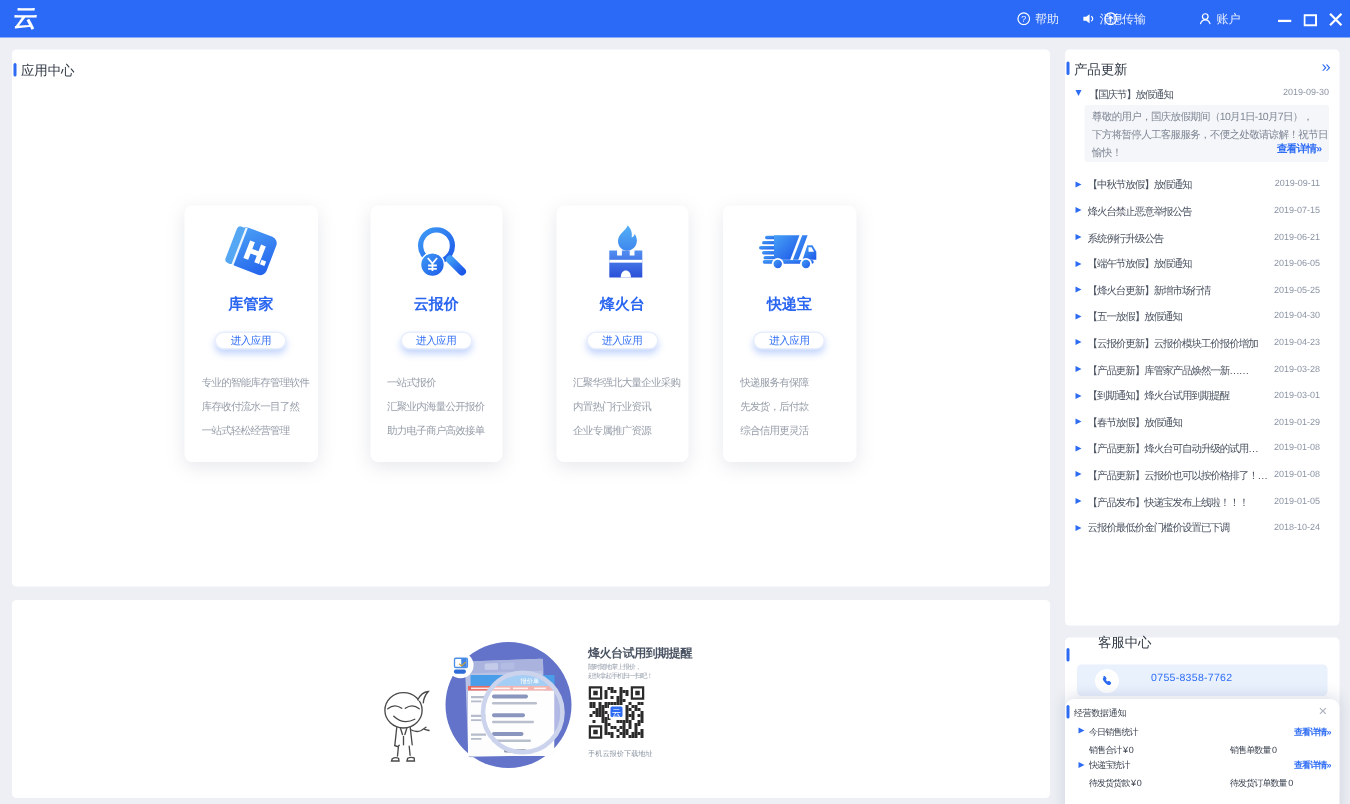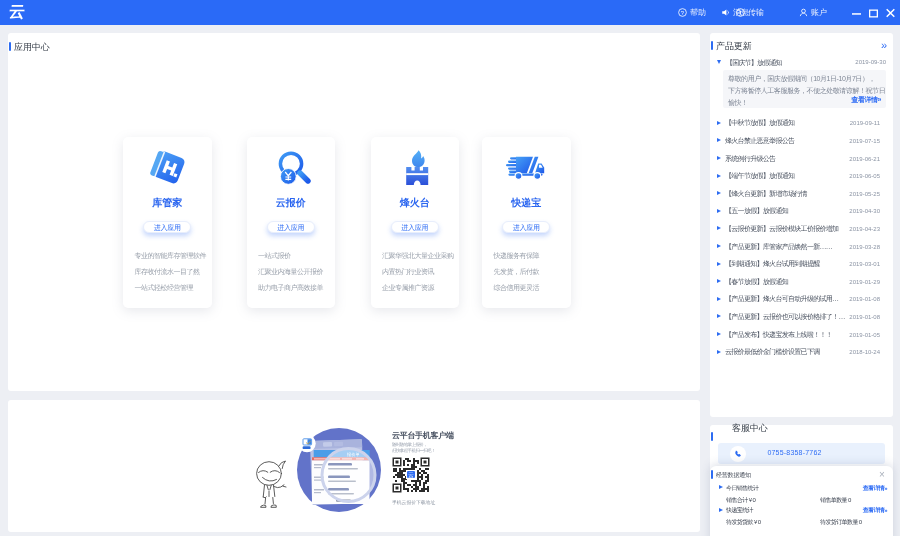--- a/index.html
+++ b/index.html
@@ -225,21 +225,21 @@
         <rect x="34" y="67" width="26" height="1.6" rx="0.8" fill="#b9bfcc"></rect>
         <rect x="42" y="73.5" width="15" height="2.2" rx="1" fill="#8d94a4"></rect>
       </g>
       <circle cx="54.5" cy="49" r="26.5" fill="none" stroke="#ccd3ec" stroke-width="3"></circle>
       <circle cx="13" cy="17.5" r="8.7" fill="#fff"></circle>
       <rect x="9" y="12.8" width="8.6" height="6.2" rx="0.8" fill="#fff" stroke="#4a90e8" stroke-width="0.9"></rect>
       <path d="M13.5 13.2h3.6v5.4h-3.6z" fill="#3f84e0"></path>
       <path d="M12 16.5l1.8 1.5 2.6-2.6" stroke="#c9a23f" stroke-width="0.8" fill="none"></path>
       <rect x="8.6" y="20.3" width="8" height="2.8" rx="1.2" fill="#2f6cd8"></rect>
     </svg></div>
-<div class="abs" style="left:392px; top:430px; font-size:8px; letter-spacing:-0.3px; font-weight:bold; color:#4a5363;">云平台手机客户端</div>
+<div class="abs" style="left:392px; top:430px; font-size:8px; letter-spacing:-0.3px; font-weight:bold; color:#4a5363;">烽火台试用到期提醒</div>
 <div class="abs" style="left:392px; top:442px; font-size:4.5px; letter-spacing:-0.6px; color:#9aa2af;">随时随地掌上报价，</div>
 <div class="abs" style="left:392px; top:447.5px; font-size:4.5px; letter-spacing:-0.6px; color:#9aa2af;">赶快拿起手机扫一扫吧！</div>
 <div id="qr" class="abs" style="left:392px; top:457px;"><svg width="38" height="36" viewBox="0 0 38 36">
       <rect width="38" height="36" fill="#fff"></rect>
       <rect x="0.5" y="0.5" width="9" height="9" fill="#2b2b2b"></rect>
       <rect x="2" y="2" width="6" height="6" fill="#fff"></rect>
       <rect x="3.5" y="3.5" width="3" height="3" fill="#2b2b2b"></rect>
       <rect x="28.5" y="0.5" width="9" height="9" fill="#2b2b2b"></rect>
       <rect x="30" y="2" width="6" height="6" fill="#fff"></rect>
       <rect x="31.5" y="3.5" width="3" height="3" fill="#2b2b2b"></rect>

